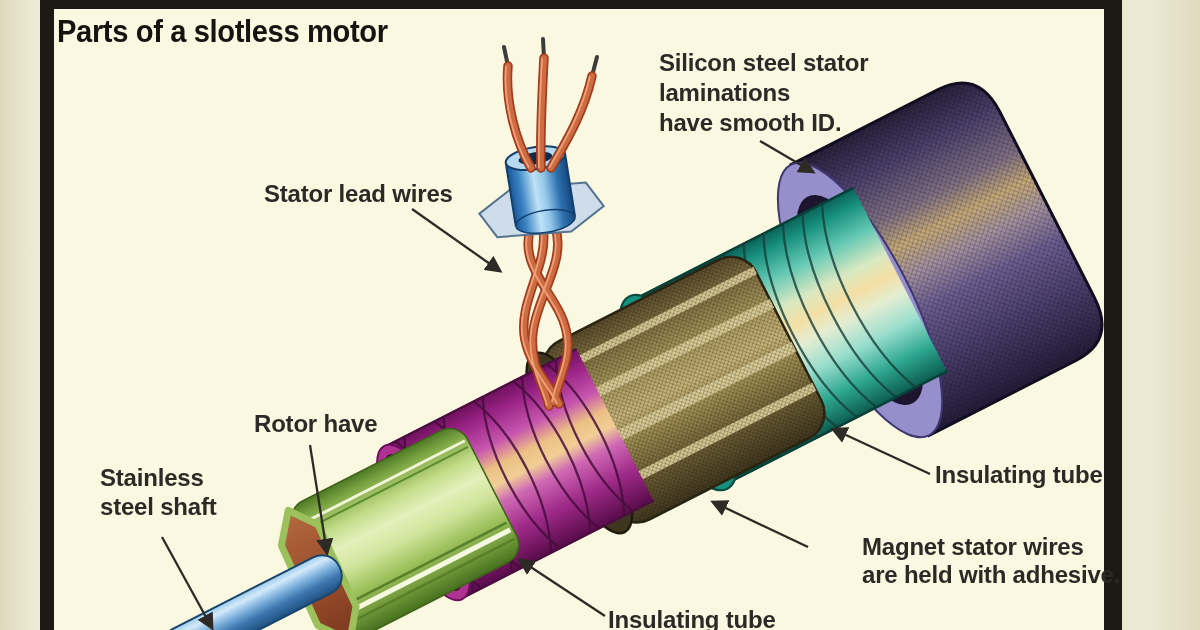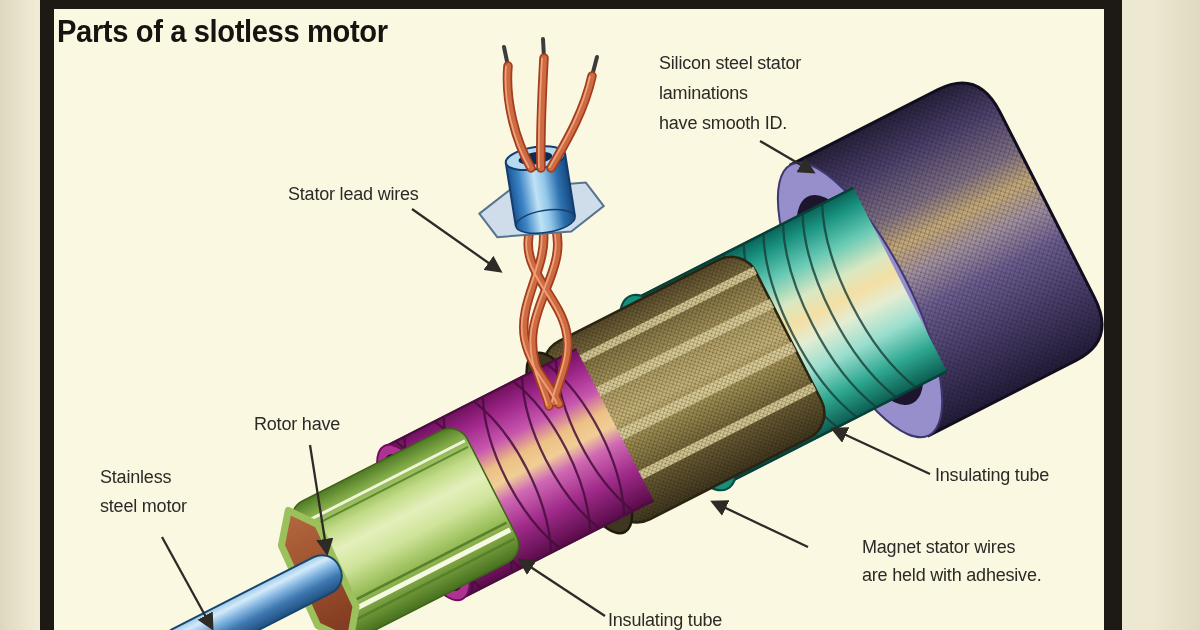--- a/index.html
+++ b/index.html
@@ -3,22 +3,22 @@
 <meta charset="utf-8">
 <style>
   html,body{margin:0;padding:0;}
   .stage{
     position:relative;width:1200px;height:630px;overflow:hidden;
     background:linear-gradient(90deg,#ddd8bd 0%,#efebd5 3%,#eae6ce 50%,#ece8d2 96%,#dfdabf 100%);
     font-family:"Liberation Sans","DejaVu Sans",sans-serif;
   }
   .art{position:absolute;left:0;top:0;}
   .lbl{
-    position:absolute;color:#2c2a26;font-size:18px;line-height:28px;
-    letter-spacing:-0.2px;white-space:pre-line;
+    position:absolute;color:#2c2a26;font-size:24px;line-height:28px;
+    letter-spacing:-0.2px;white-space:pre-line;font-weight:bold;
   }
   .ttl{
     position:absolute;left:57px;top:14px;color:#161410;font-size:31px;
     font-weight:bold;letter-spacing:-0.4px;transform:scaleX(.94);
     transform-origin:left top;white-space:nowrap;
   }
 </style>
 </head>
 <body>
 
@@ -269,26 +269,26 @@
     </g>
   </g>
 </svg>
 
 <div class="ttl">Parts of a slotless motor</div>
 
 <div class="lbl" style="left:659px;top:48px;line-height:30px">Silicon steel stator
 laminations
 have smooth ID.</div>
 
-<div class="lbl" style="left:288px;top:180px">Stator lead wires</div>
+<div class="lbl" style="left:264px;top:180px">Stator lead wires</div>
 
 <div class="lbl" style="left:254px;top:410px">Rotor have</div>
 
 <div class="lbl" style="left:100px;top:463px;line-height:29px">Stainless
-steel motor</div>
+steel shaft</div>
 
 <div class="lbl" style="left:935px;top:461px">Insulating tube</div>
 
 <div class="lbl" style="left:862px;top:533px;line-height:28px">Magnet stator wires
 are held with adhesive.</div>
 
 <div class="lbl" style="left:608px;top:606px">Insulating tube</div>
 
 </div>
 

